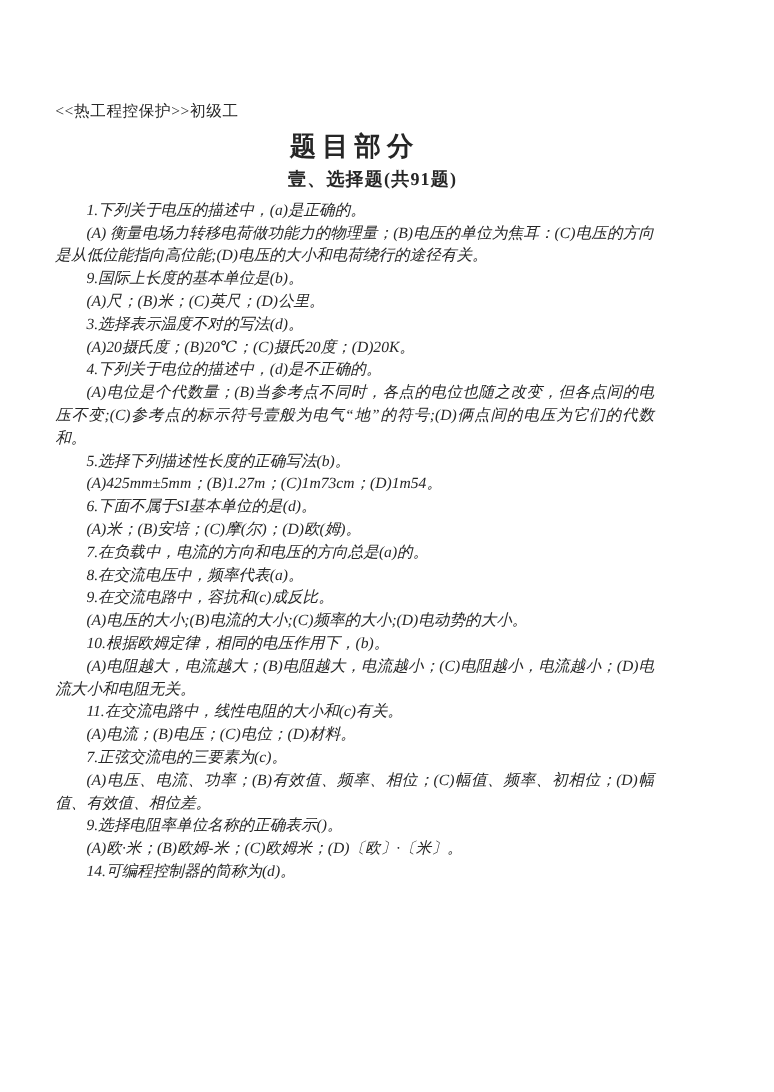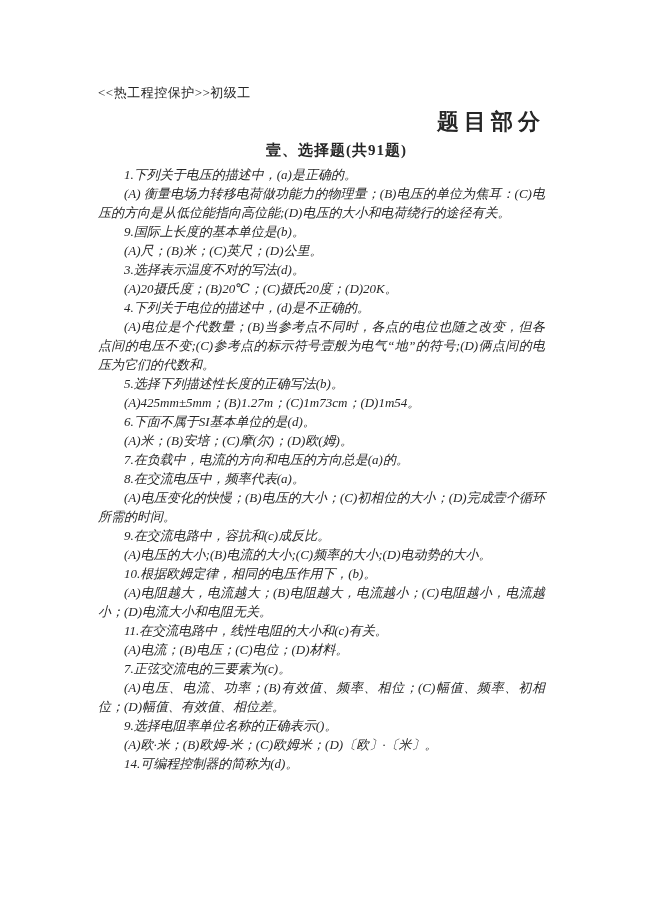--- a/index.html
+++ b/index.html
@@ -11,34 +11,34 @@
     width: 645px;
     height: 910px;
     overflow: hidden;
     font-family: "Liberation Serif", "DejaVu Serif", serif;
     color: #262626;
   }
   .page {
     box-sizing: border-box;
     width: 644px;
     height: 910px;
-    padding: 84px 99px 40px 98px;
+    padding: 84px 99px 40px 46px;
     background: #ffffff;
   }
   .doc-header {
     font-size: 13px;
     line-height: 17px;
     letter-spacing: 0.5px;
   }
   .doc-title {
     margin: 6px 0 2px 0;
     font-size: 22px;
     line-height: 30px;
     font-weight: bold;
-    text-align: right;
+    text-align: center;
     letter-spacing: 5px;
   }
   .section-heading {
     margin: 2px 0 4px 0;
     font-size: 15px;
     line-height: 22px;
     font-weight: bold;
     text-indent: 2em;
     letter-spacing: 1px;
     text-align: center;
@@ -71,21 +71,20 @@
       <p class="para">3.选择表示温度不对的写法(d)。</p>
       <p class="para">(A)20摄氏度；(B)20℃；(C)摄氏20度；(D)20K。</p>
       <p class="para">4.下列关于电位的描述中，(d)是不正确的。</p>
       <p class="para">(A)电位是个代数量；(B)当参考点不同时，各点的电位也随之改变，但各点间的电压不变;(C)参考点的标示符号壹般为电气“地”的符号;(D)俩点间的电压为它们的代数和。</p>
       <p class="para">5.选择下列描述性长度的正确写法(b)。</p>
       <p class="para">(A)425mm±5mm；(B)1.27m；(C)1m73cm；(D)1m54。</p>
       <p class="para">6.下面不属于SI基本单位的是(d)。</p>
       <p class="para">(A)米；(B)安培；(C)摩(尔)；(D)欧(姆)。</p>
       <p class="para">7.在负载中，电流的方向和电压的方向总是(a)的。</p>
       <p class="para">8.在交流电压中，频率代表(a)。</p>
-      <p class="para">(A)电压变化的快慢；(B)电压的大小；(C)初相位的大小；(D)完成壹个循环所需的时间。</p>
       <p class="para">9.在交流电路中，容抗和(c)成反比。</p>
       <p class="para">(A)电压的大小;(B)电流的大小;(C)频率的大小;(D)电动势的大小。</p>
       <p class="para">10.根据欧姆定律，相同的电压作用下，(b)。</p>
       <p class="para">(A)电阻越大，电流越大；(B)电阻越大，电流越小；(C)电阻越小，电流越小；(D)电流大小和电阻无关。</p>
       <p class="para">11.在交流电路中，线性电阻的大小和(c)有关。</p>
       <p class="para">(A)电流；(B)电压；(C)电位；(D)材料。</p>
       <p class="para">7.正弦交流电的三要素为(c)。</p>
       <p class="para">(A)电压、电流、功率；(B)有效值、频率、相位；(C)幅值、频率、初相位；(D)幅值、有效值、相位差。</p>
       <p class="para">9.选择电阻率单位名称的正确表示()。</p>
       <p class="para">(A)欧·米；(B)欧姆-米；(C)欧姆米；(D)〔欧〕·〔米〕。</p>

